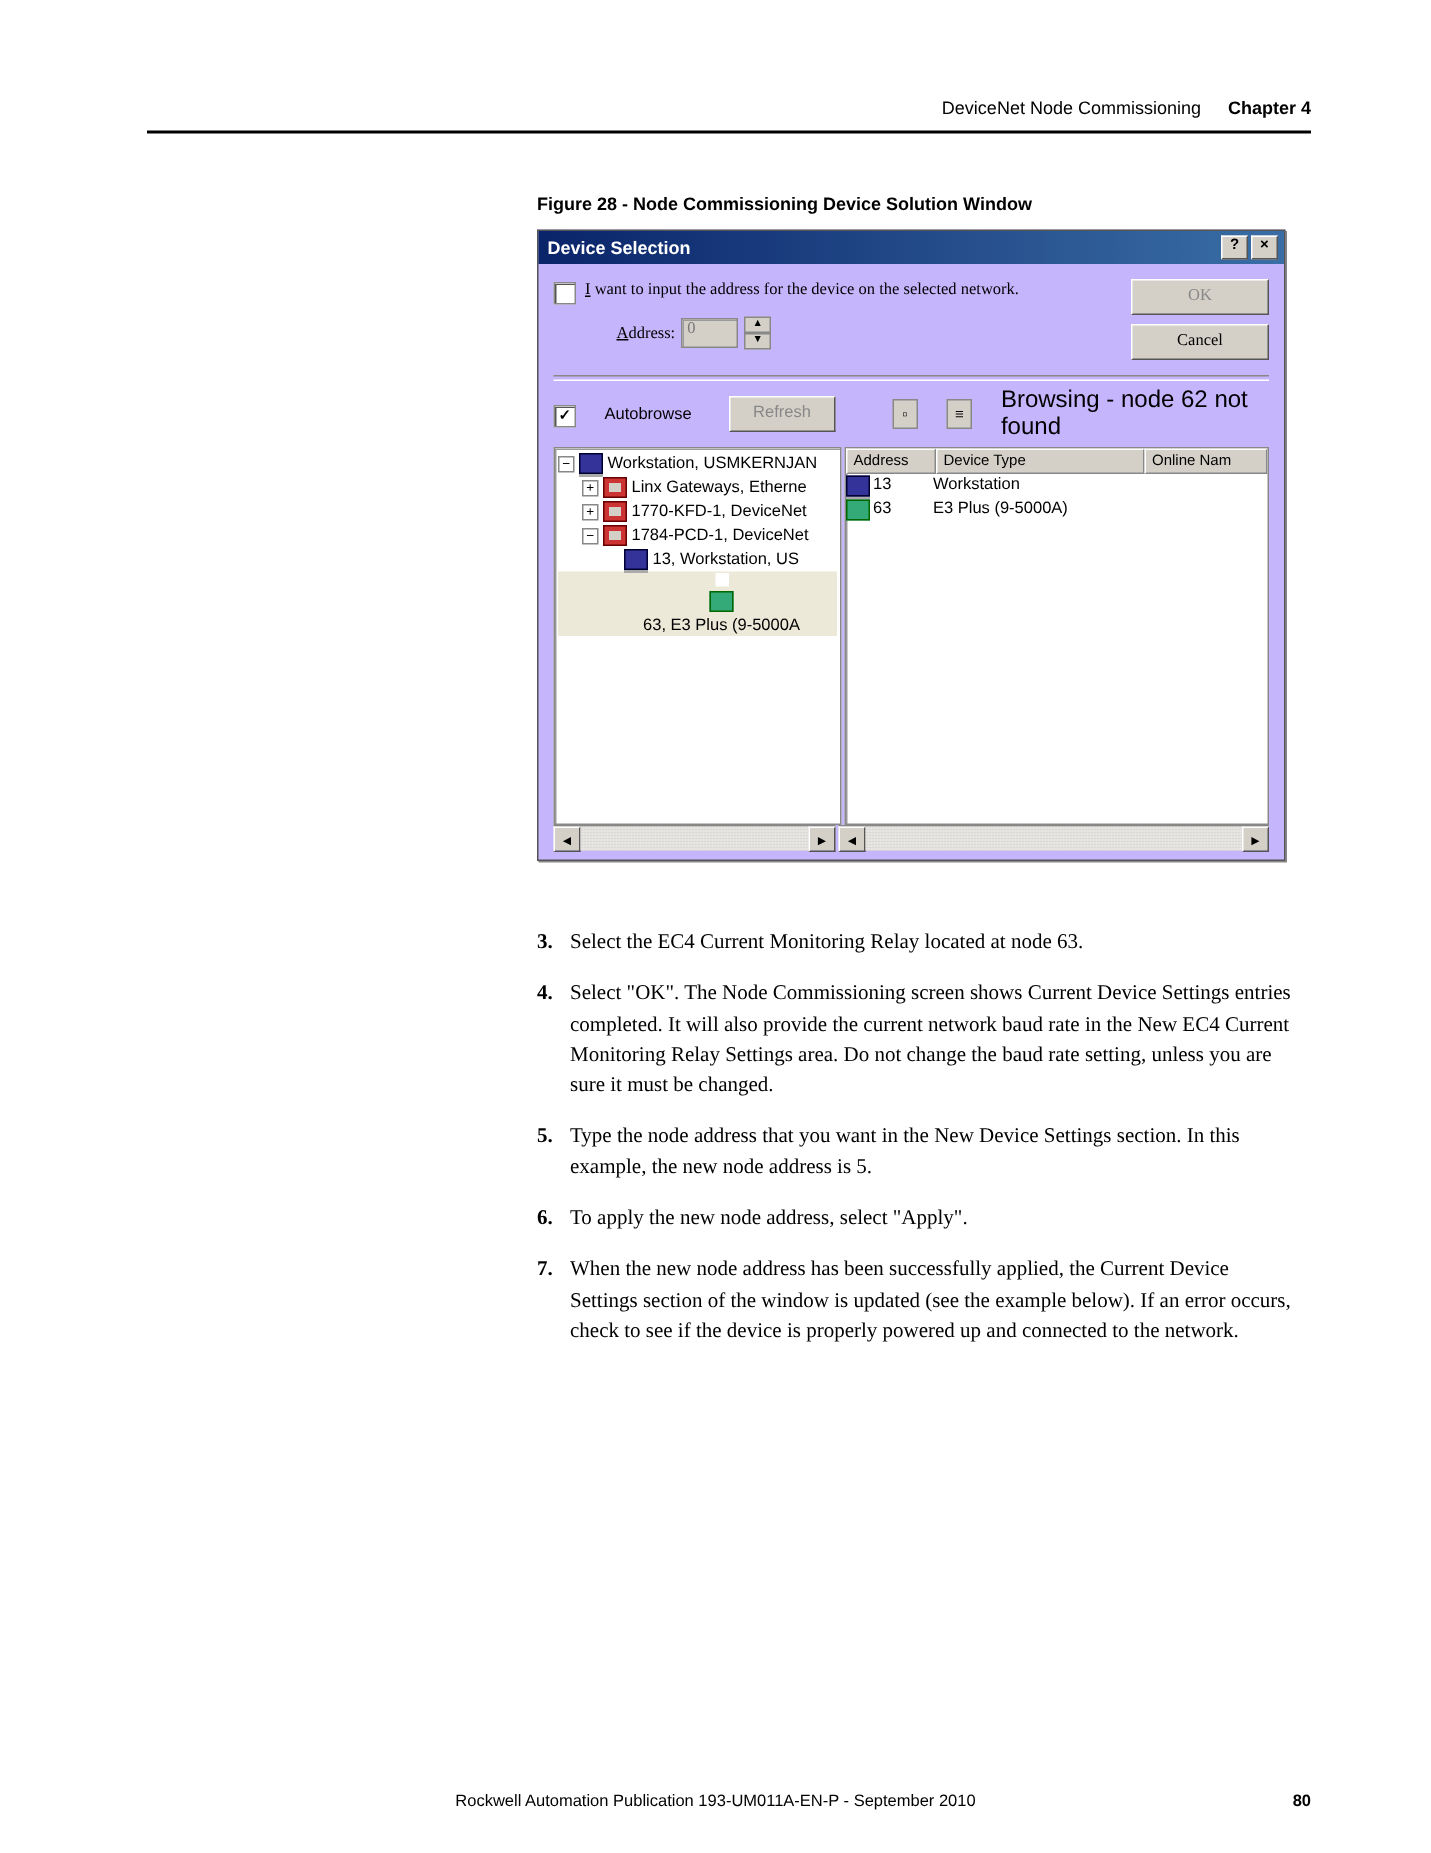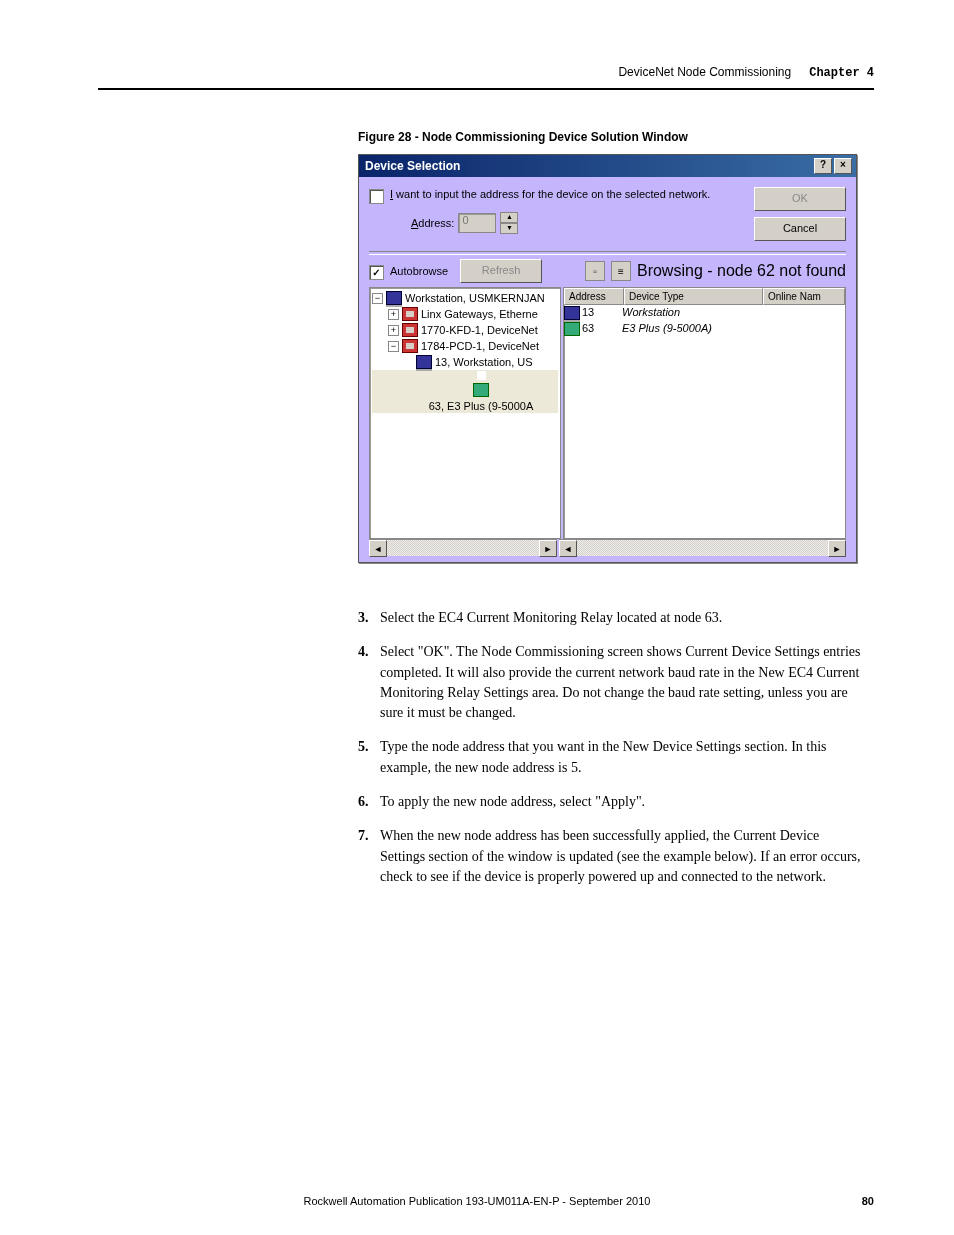--- a/index.html
+++ b/index.html
@@ -17,21 +17,21 @@
   }
   .header-row {
     display: flex;
     justify-content: flex-end;
     align-items: baseline;
     font-size: 12px;
     margin-bottom: 8px;
     gap: 18px;
   }
   .header-title { font-weight: normal; }
-  .header-chapter { font-weight: bold; font-family: Liberation Mono, monospace; }
+  .header-chapter { font-weight: bold; }
   .header-rule {
     border-top: 2px solid #000;
     margin-bottom: 40px;
     margin-left: 10px;
   }
   .right-col {
     margin-left: 270px;
   }
   .fig-caption {
     font-weight: bold;
@@ -72,20 +72,21 @@
     margin-left:2px;
     font-weight:bold;
     font-family: Arial;
   }
   .dlg-body {
     padding: 10px 10px 6px 10px;
   }
   .top-row {
     display: flex;
     align-items: flex-start;
+    font-family: Liberation Serif, serif;
   }
   .checkbox-area {
     flex: 1;
     display:flex;
     gap:6px;
   }
   .chk {
     width:13px;height:13px;
     border:1px solid #888;
     background:#fff;
@@ -139,21 +140,21 @@
   .winbutton.disabled { color:#888; }
   .separator {
     height:2px;
     border-top:1px solid #888;
     border-bottom:1px solid #fff;
     margin:10px 0 4px 0;
   }
   .browse-row {
     display:flex;
     align-items:center;
-    gap:6px;
+    gap:19px;
   }
   .browse-row .winbutton { width:80px; }
   .browse-spacer { flex:1; }
   .tbicon {
     width:18px;height:18px;
     border:1px solid #888;
     background:#d4d0c8;
     display:flex;align-items:center;justify-content:center;
     font-size:10px;
   }
@@ -201,21 +202,21 @@
     border-right-color:#888;border-bottom-color:#888;
     padding:2px 4px;
     font-size:10px;
   }
   .lh-addr { width:50px;}
   .lh-type { flex:1;}
   .lh-name { width:72px;}
   .list-row { display:flex; padding:1px 0;}
   .lr-icon { width:16px; display:flex;align-items:center;justify-content:center;}
   .lr-addr { width:40px; padding-left:2px;}
-  .lr-type { flex:1;font-style:italic;}
+  .lr-type { flex:1;}
   .scrollbar-h {
     height:16px;
     background:#d4d0c8;
     display:flex;
     border-top:1px solid #888;
   }
   .sb-btn {
     width:16px;height:15px;
     border:1px solid #fff;
     border-right-color:#555;border-bottom-color:#555;

